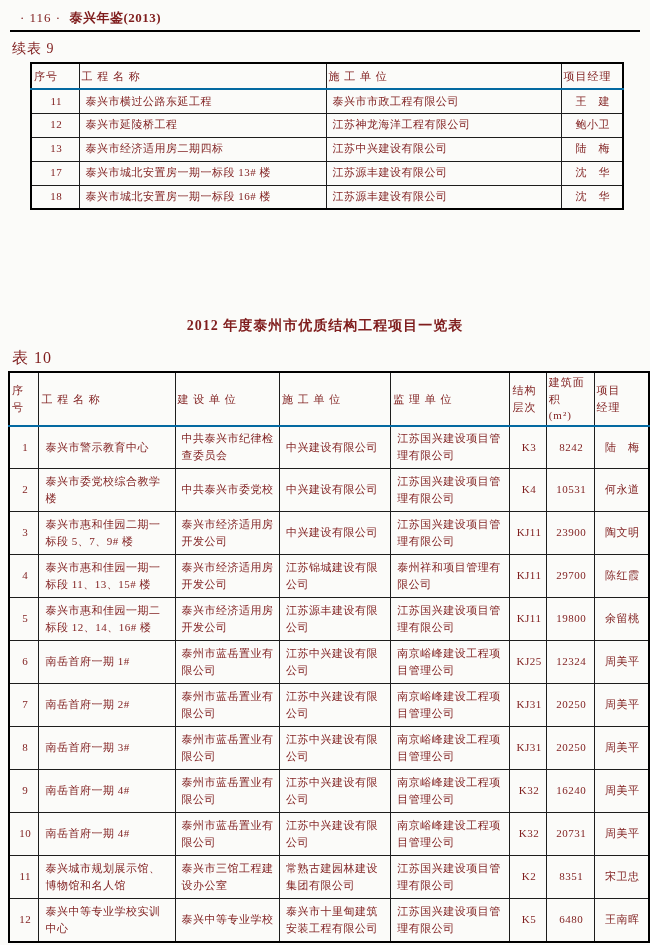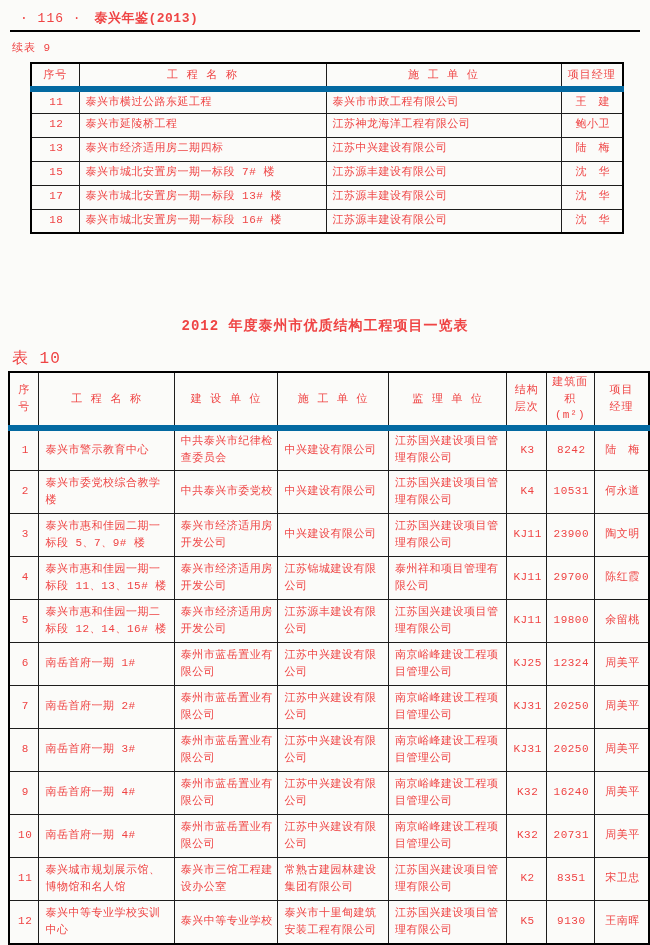--- a/index.html
+++ b/index.html
@@ -1,39 +1,39 @@
 <!DOCTYPE html>
 <html><head>
 <meta charset="utf-8">
 <style>
   html,body{margin:0;padding:0;background:#e8e8e6;}
   .page{
     position:relative;width:650px;height:945px;background:#fbfbf9;
-    font-family:Liberation Mono, monospace;color:#ef4444;
+    font-family:Liberation Serif, serif;color:#7f1d1d;
     overflow:hidden;
   }
   .page-header{position:absolute;top:9px;left:20px;font-size:13px;letter-spacing:1px;}
   .page-header .num{font-weight:normal;}
   .page-header .book{font-weight:bold;margin-left:4px;letter-spacing:0.5px;}
   .header-rule{position:absolute;top:30px;left:10px;width:630px;height:2px;background:#000;}
-  .cont-label{position:absolute;top:40px;left:12px;font-size:11px;letter-spacing:1px;}
+  .cont-label{position:absolute;top:40px;left:12px;font-size:14px;letter-spacing:1px;}
   .t9-wrap{position:absolute;top:62px;left:30px;}
   .t10-title{position:absolute;top:317px;left:0;width:650px;text-align:center;
              font-size:14px;font-weight:bold;letter-spacing:1px;}
   .t10-label{position:absolute;top:348px;left:12px;font-size:16px;letter-spacing:1px;}
   .t10-wrap{position:absolute;top:371px;left:8px;}
 
   table.doc-table{border-collapse:collapse;table-layout:fixed;border:2px solid #000;}
   table.doc-table td{
     border:1px solid #1d1d1d;font-size:11px;letter-spacing:0.5px;
     vertical-align:middle;line-height:1.55;overflow:hidden;
     padding:1px 4px 1px 6px;
   }
   table.doc-table thead td{
-    border-bottom:6px solid #0369a1;text-align:center;white-space:pre-line;
+    border-bottom:2px solid #0369a1;white-space:pre-line;
     letter-spacing:1px;padding:1px 2px;line-height:1.5;
   }
   .t9 thead tr{height:26px;}
   .t9 tbody tr{height:24px;}
   .t10 thead tr{height:50px;}
   .t10 tbody tr{height:43px;}
   td.al-c{text-align:center;padding:1px 2px;}
   td.al-l{text-align:left;}
 </style>
 </head>
@@ -77,26 +77,20 @@
             <td class="al-c">12</td>
             <td class="al-l">泰兴市延陵桥工程</td>
             <td class="al-l">江苏神龙海洋工程有限公司</td>
             <td class="al-c">鲍小卫</td>
           </tr>
           <tr>
             <td class="al-c">13</td>
             <td class="al-l">泰兴市经济适用房二期四标</td>
             <td class="al-l">江苏中兴建设有限公司</td>
             <td class="al-c">陆　梅</td>
-          </tr>
-          <tr>
-            <td class="al-c">15</td>
-            <td class="al-l">泰兴市城北安置房一期一标段 7# 楼</td>
-            <td class="al-l">江苏源丰建设有限公司</td>
-            <td class="al-c">沈　华</td>
           </tr>
           <tr>
             <td class="al-c">17</td>
             <td class="al-l">泰兴市城北安置房一期一标段 13# 楼</td>
             <td class="al-l">江苏源丰建设有限公司</td>
             <td class="al-c">沈　华</td>
           </tr>
           <tr>
             <td class="al-c">18</td>
             <td class="al-l">泰兴市城北安置房一期一标段 16# 楼</td>
@@ -250,20 +244,20 @@
             <td class="al-c">8351</td>
             <td class="al-c">宋卫忠</td>
           </tr>
           <tr>
             <td class="al-c">12</td>
             <td class="al-l">泰兴中等专业学校实训中心</td>
             <td class="al-l">泰兴中等专业学校</td>
             <td class="al-l">泰兴市十里甸建筑安装工程有限公司</td>
             <td class="al-l">江苏国兴建设项目管理有限公司</td>
             <td class="al-c">K5</td>
-            <td class="al-c">9130</td>
+            <td class="al-c">6480</td>
             <td class="al-c">王南晖</td>
           </tr>
         </tbody>
       </table>
     </div>
 
 </div>
 
 </body></html>

